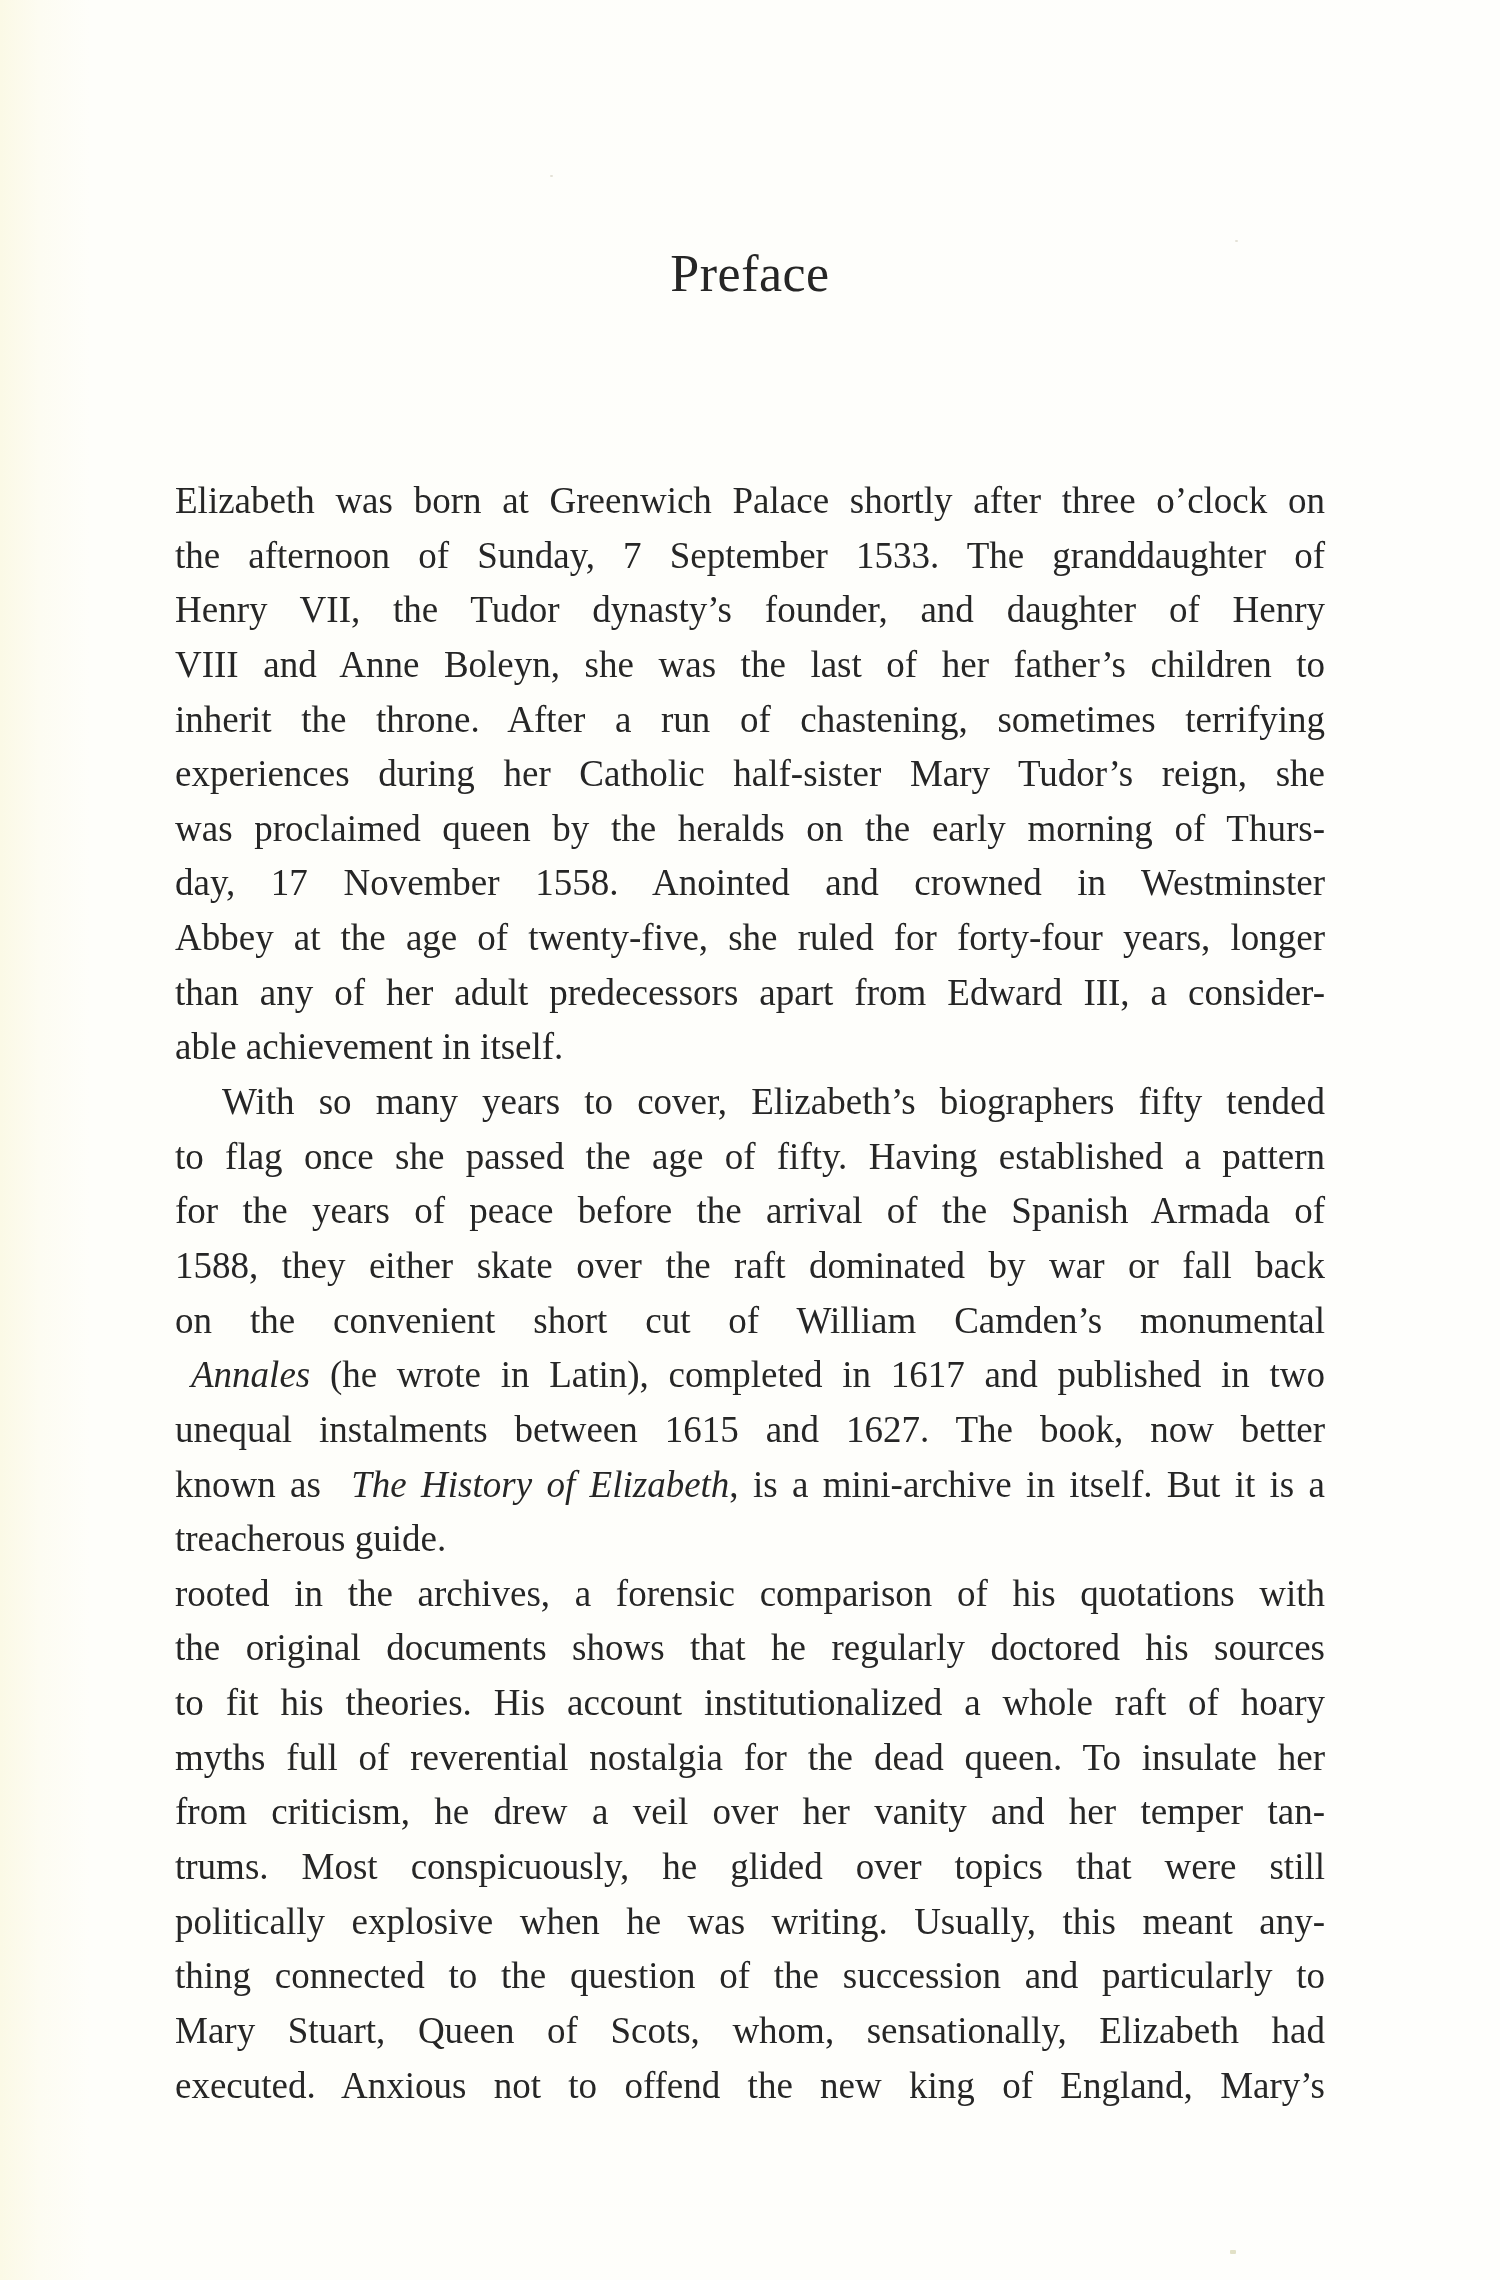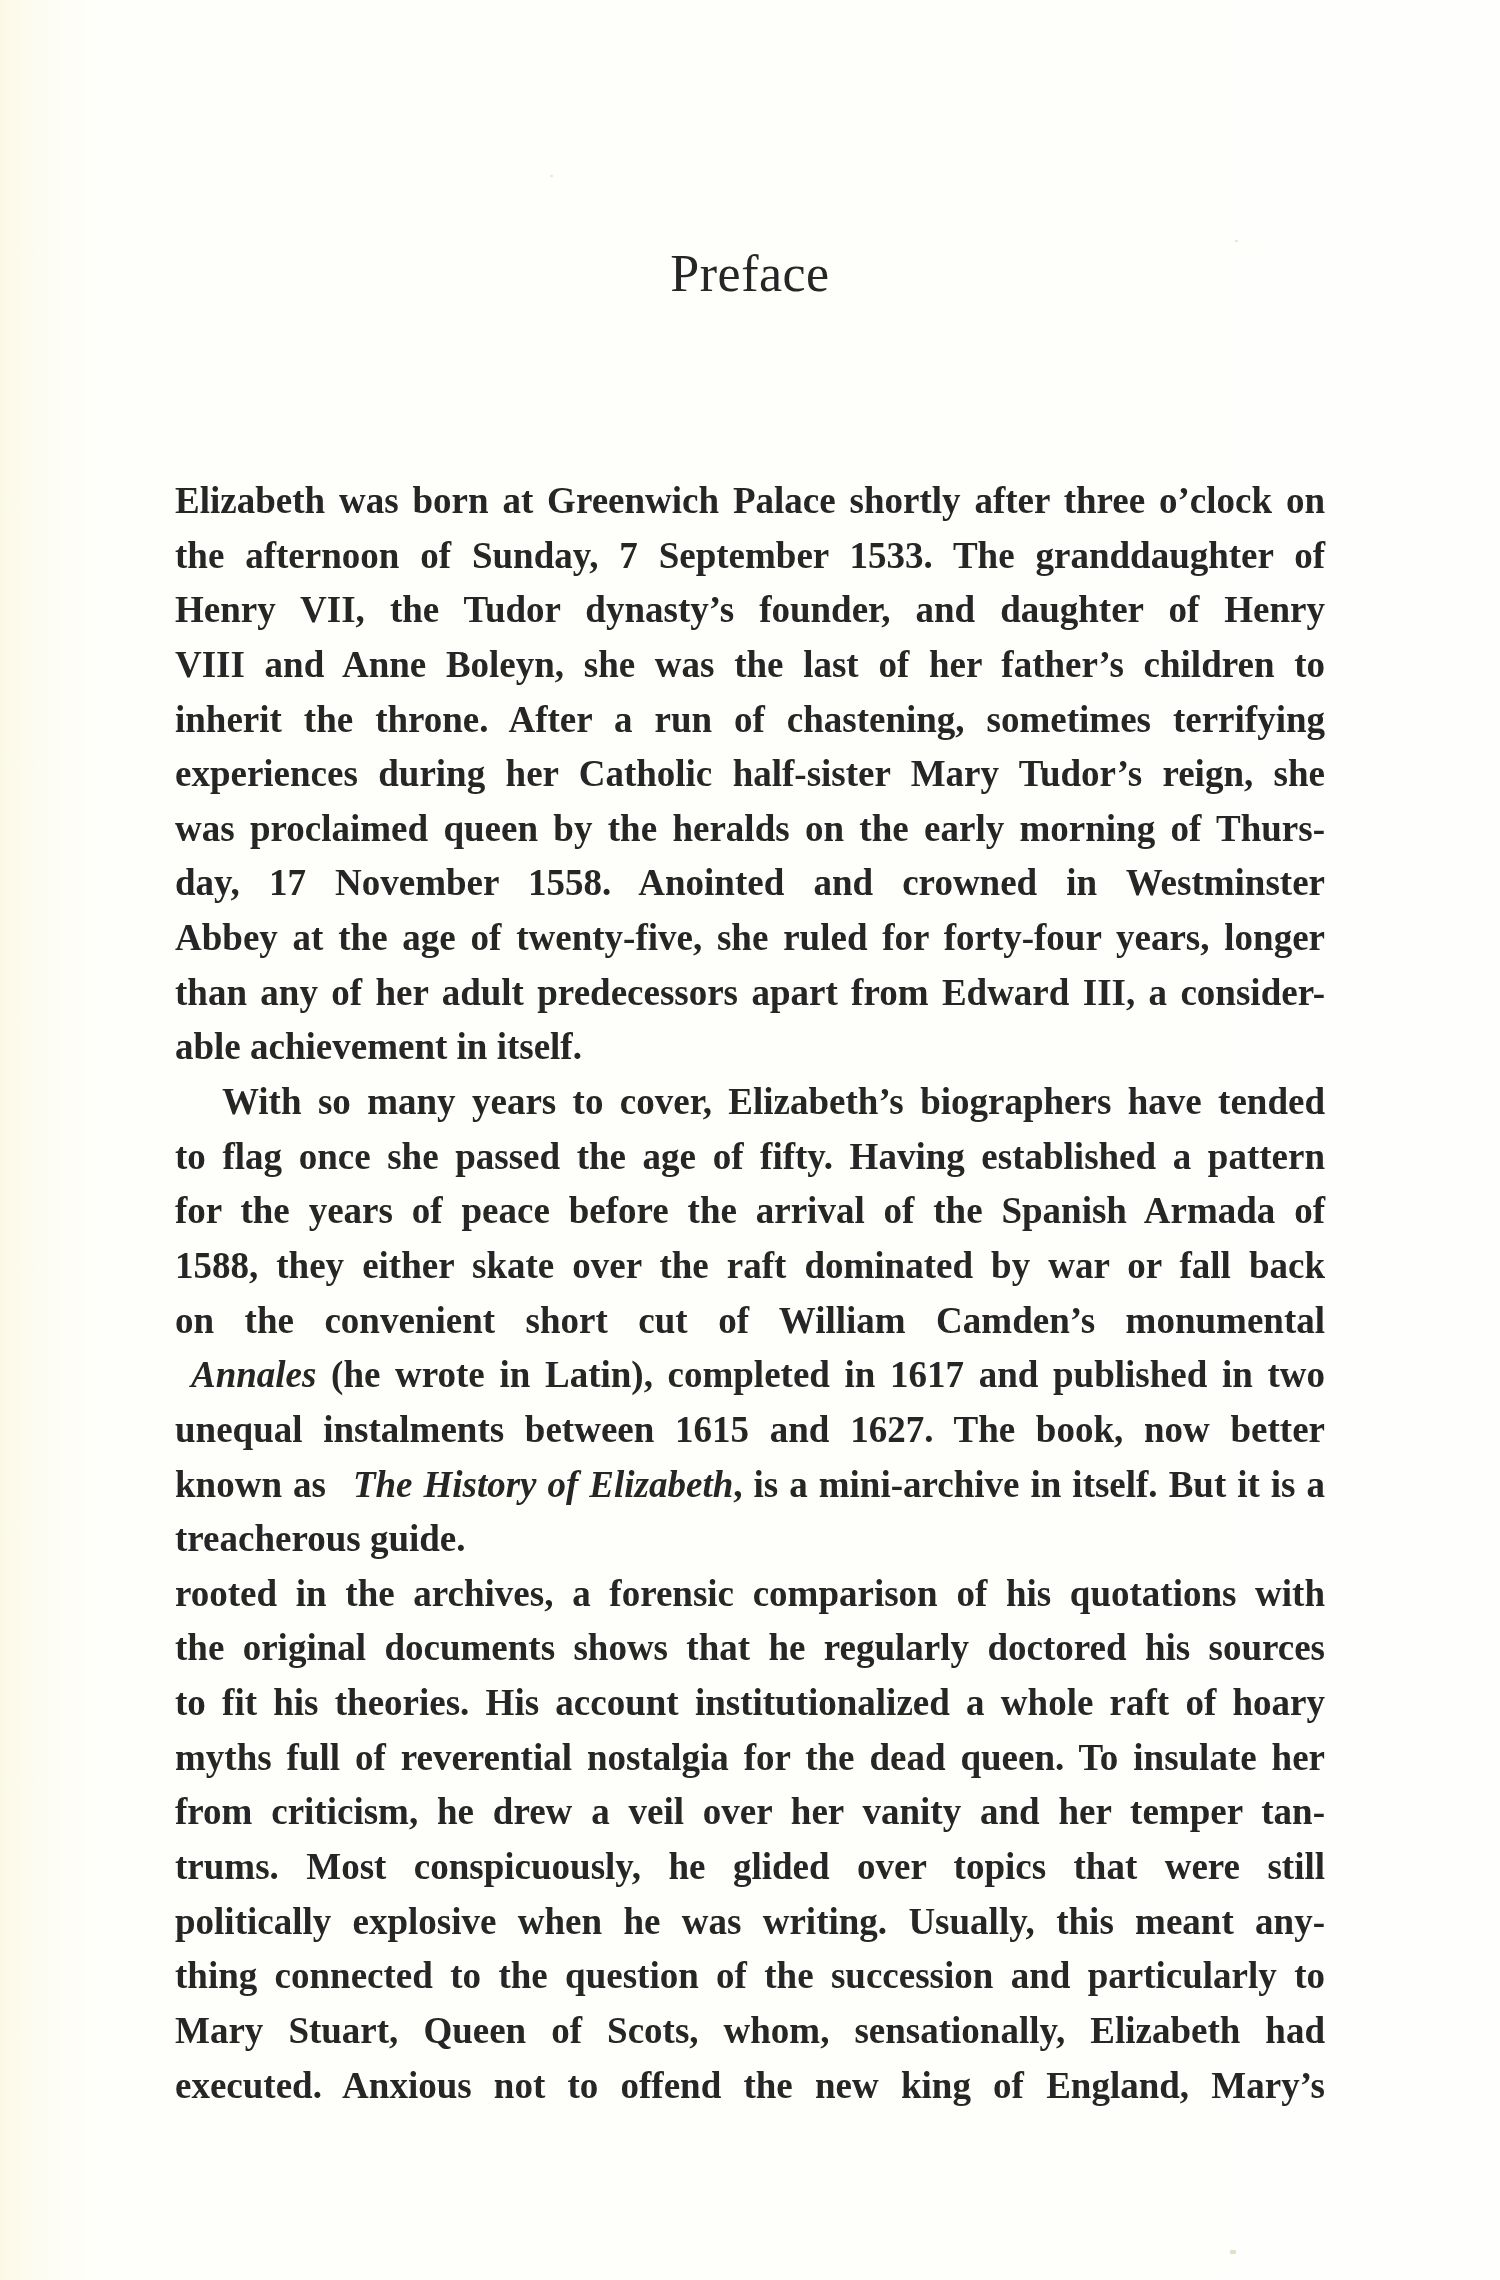--- a/index.html
+++ b/index.html
@@ -41,21 +41,20 @@
     font-size: 37px;
     line-height: 54.65px;
   }
   .line {
     display: block;
     height: 54.65px;
     white-space: nowrap;
     text-align: justify;
     text-align-last: justify;
     overflow: visible;
-    font-weight: bold;
   }
   .line.last {
     text-align-last: left;
     text-align: center;
   }
   .line.indent {
     padding-left: 47px;
   }
   .it {
     font-style: italic;
@@ -86,21 +85,21 @@
       <span class="line">inherit the throne. After a run of chastening, sometimes terrifying</span>
       <span class="line">experiences during her Catholic half-sister Mary Tudor’s reign, she</span>
       <span class="line">was proclaimed queen by the heralds on the early morning of Thurs-</span>
       <span class="line">day, 17 November 1558. Anointed and crowned in Westminster</span>
       <span class="line">Abbey at the age of twenty-five, she ruled for forty-four years, longer</span>
       <span class="line">than any of her adult predecessors apart from Edward III, a consider-</span>
       <span class="line last">able achievement in itself.</span>
     </div>
 
     <div class="paragraph">
-      <span class="line indent">With so many years to cover, Elizabeth’s biographers have tended</span>
+      <span class="line indent">With so many years to cover, Elizabeth’s biographers fifty tended</span>
       <span class="line">to flag once she passed the age of fifty. Having established a pattern</span>
       <span class="line">for the years of peace before the arrival of the Spanish Armada of</span>
       <span class="line">1588, they either skate over the raft dominated by war or fall back</span>
       <span class="line">on the convenient short cut of William Camden’s monumental</span>
       <span class="line"><span class="it">Annales</span><span> (he wrote in Latin), completed in 1617 and published in two</span></span>
       <span class="line">unequal instalments between 1615 and 1627. The book, now better</span>
       <span class="line"><span>known as </span><span class="it">The History of Elizabeth</span><span>, is a mini-archive in itself. But it is a</span></span>
       <span class="line last">treacherous guide.</span>
     </div>
 

